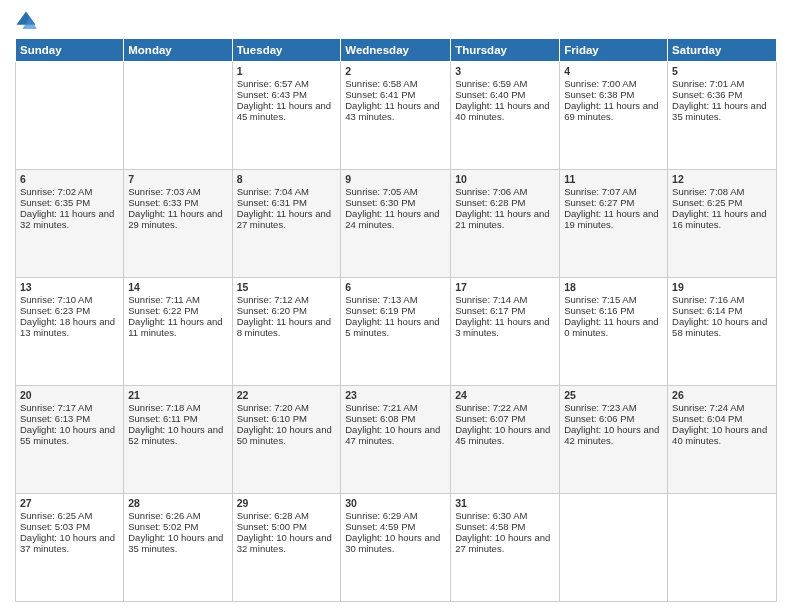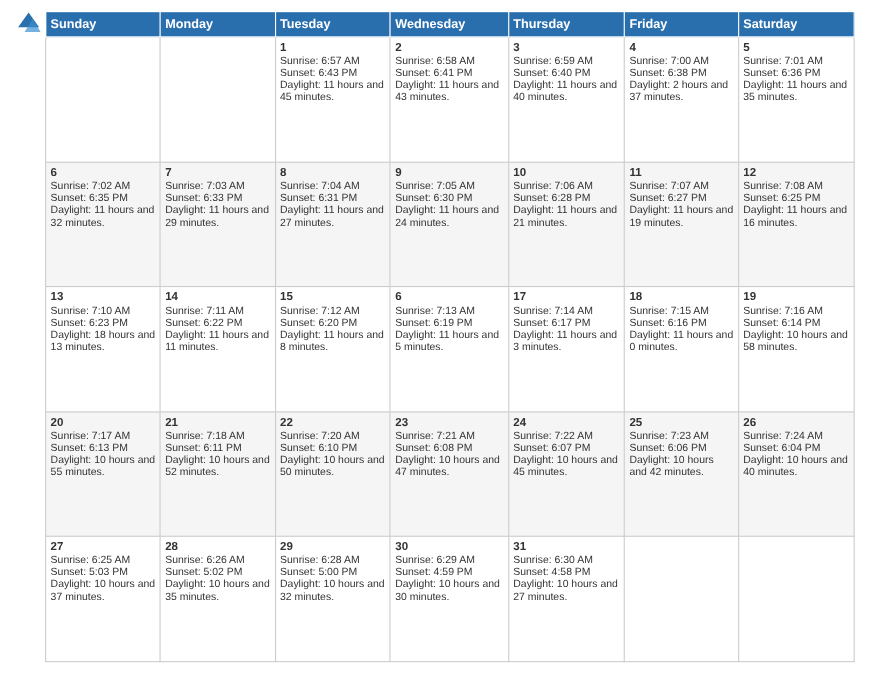--- a/index.html
+++ b/index.html
@@ -8,21 +8,21 @@
       background: #fff;
       width: 792px;
       height: 612px;
       overflow: hidden;
     }
     .page {
       width: 792px;
       height: 612px;
       padding: 10px 15px 10px 15px;
       display: flex;
-      flex-direction: row;
+      flex-direction: column;
     }
     .header {
       display: flex;
       justify-content: space-between;
       align-items: flex-start;
       margin-bottom: 6px;
     }
     .logo {
       display: flex;
       align-items: center;
@@ -140,21 +140,21 @@
           <td>
             <span class="day-number">3</span>
             <div>Sunrise: 6:59 AM</div>
             <div>Sunset: 6:40 PM</div>
             <div>Daylight: 11 hours and 40 minutes.</div>
           </td>
           <td>
             <span class="day-number">4</span>
             <div>Sunrise: 7:00 AM</div>
             <div>Sunset: 6:38 PM</div>
-            <div>Daylight: 2 hours and 37 minutes.</div>
+            <div>Daylight: 11 hours and 69 minutes.</div>
           </td>
           <td>
             <span class="day-number">5</span>
             <div>Sunrise: 7:01 AM</div>
             <div>Sunset: 6:36 PM</div>
             <div>Daylight: 11 hours and 35 minutes.</div>
           </td>
         </tr>
         <tr>
           <td>

